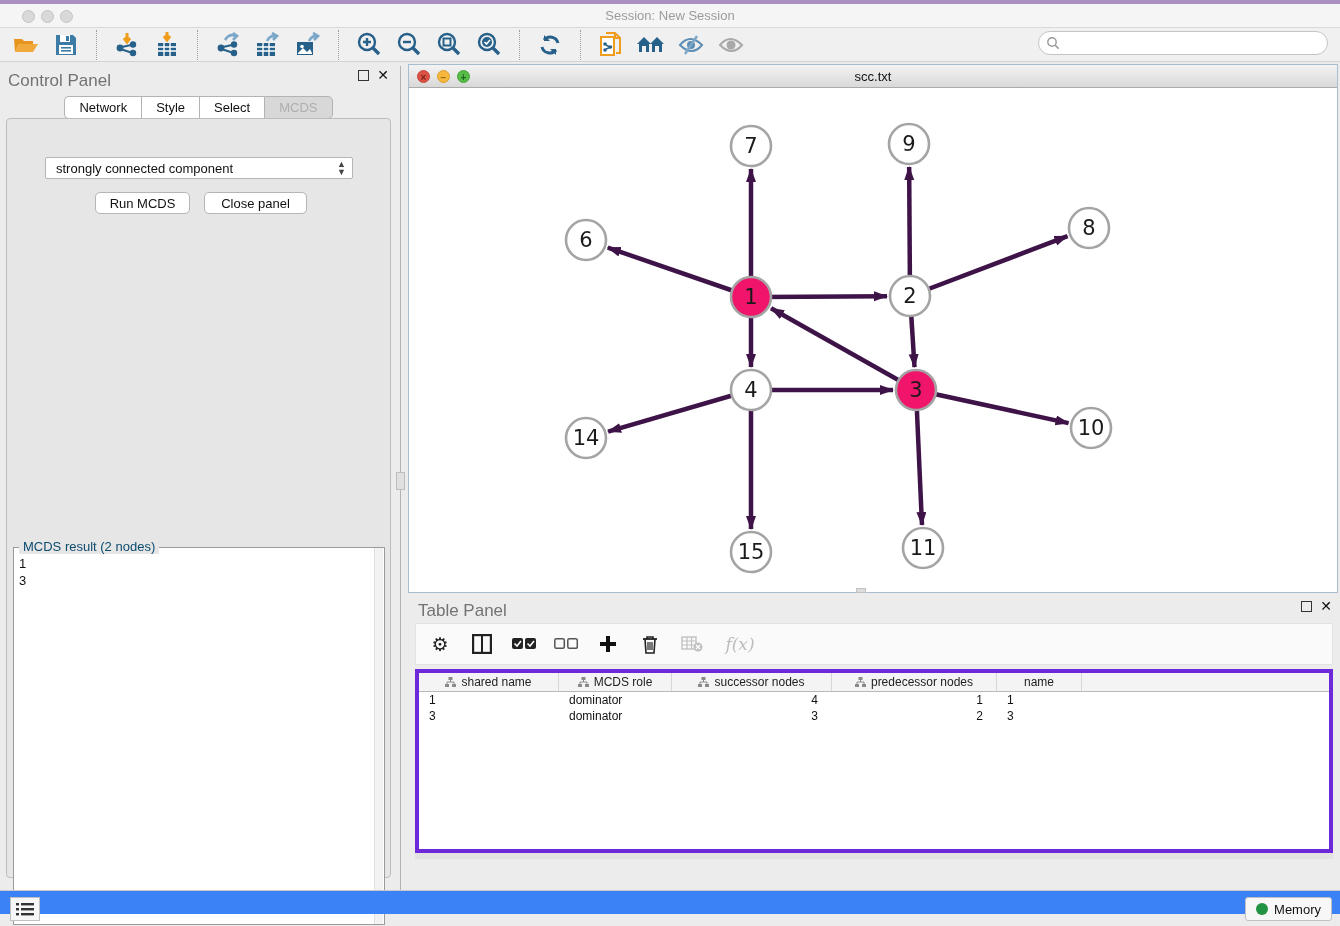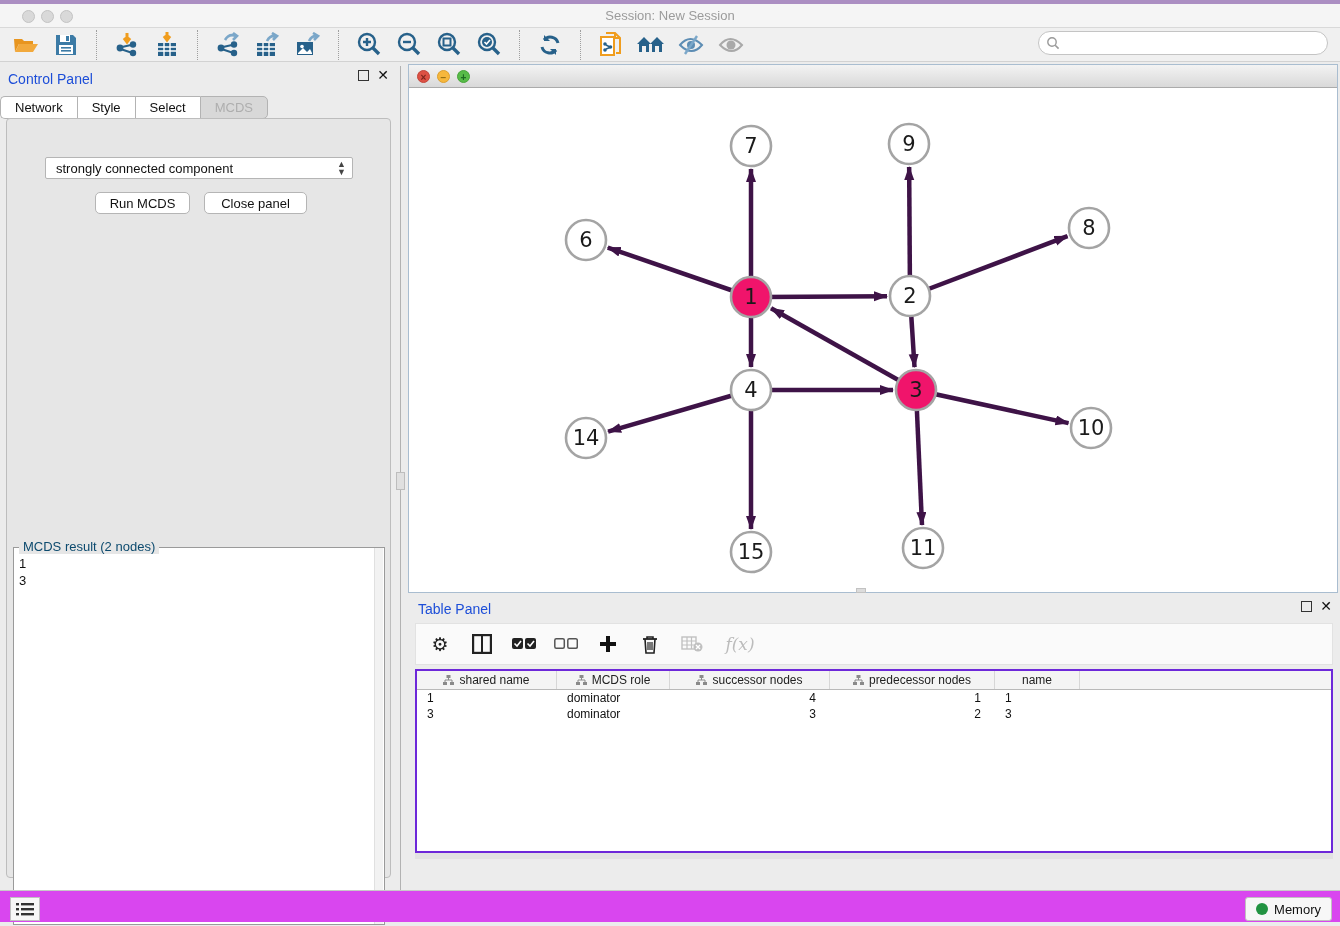--- a/index.html
+++ b/index.html
@@ -18,25 +18,25 @@
   .tb-group { display:flex; align-items:center; height:34px; padding:0 6px; }
   .tb-sep { width:1px; height:30px; border-left:1px dotted #9f9f9f; margin:0 4px; }
   .tb-btn { width:40px; height:30px; display:flex; align-items:center; justify-content:center; }
   .search-wrap { position:absolute; right:12px; top:3px; }
   .search-box { width:290px; height:24px; border:1px solid #c4c4c4; border-radius:12px; background:#fff; padding-left:26px; font-size:13px; outline:none; }
   .search-glass { position:absolute; left:8px; top:5px; }
 
   
   .control-panel { position:absolute; left:0; top:66px; width:397px; height:824px; background:#ececec; }
   .panel-head { position:absolute; left:0; top:0; width:100%; height:26px; }
-  .panel-title { position:absolute; left:8px; top:5px; font-size:14px; color:#1d4ed8; }
+  .panel-title { position:absolute; left:8px; top:5px; font-size:17px; color:#737373; }
   .panel-ctrls { position:absolute; right:8px; top:4px; display:flex; gap:8px; align-items:center; }
   .float-ico { width:11px; height:11px; border:1.5px solid #333; display:inline-block; }
   .close-ico { font-size:14px; font-weight:bold; color:#111; line-height:11px; }
-  .cp-tabs { position:absolute; left:0; top:30px; width:100%; display:flex; justify-content:flex-start; }
+  .cp-tabs { position:absolute; left:0; top:30px; width:100%; display:flex; justify-content:center; }
   .tabbtn { font-size:13px; padding:3px 14px; background:#fff; border:1px solid #b3b3b3; border-right:none; color:#111; }
   .tabbtn:first-child { border-radius:5px 0 0 5px; }
   .tabbtn:last-child { border-radius:0 5px 5px 0; border-right:1px solid #b3b3b3; }
   .tabbtn.sel { background:#d8d8d8; color:#aeaeae; }
   .cp-body { position:absolute; left:6px; top:52px; width:385px; height:760px; background:#e6e6e6; border:1px solid #bdbdbd; border-radius:4px; }
   .opt-label { position:absolute; left:0; width:100%; top:20px; text-align:center; font-size:13px; color:#111; }
   .combo { position:absolute; left:38px; top:38px; width:308px; height:22px; background:#fff; border:1px solid #b5b5b5; border-radius:2px; font-size:13px; color:#111; display:flex; align-items:center; padding-left:10px; }
   .combo-arrows { position:absolute; right:6px; top:2px; display:flex; flex-direction:column; line-height:8px; font-size:9px; color:#444; }
   .btn { position:absolute; height:22px; background:#fff; border:1px solid #b5b5b5; border-radius:5px; font-size:13px; color:#111; display:flex; align-items:center; justify-content:center; }
   .fieldset { position:absolute; left:6px; top:428px; width:372px; height:378px; border:1px solid #9a9a9a; background:#fff; }
@@ -56,31 +56,31 @@
   .net-title { position:absolute; left:0; right:0; top:4px; text-align:center; font-size:13px; color:#111; }
   .net-canvas { position:absolute; left:0; top:23px; width:928px; height:504px; background:#fff; }
   .h-grip { position:absolute; left:452px; top:524px; width:10px; height:5px; background:#dcdcdc; border:1px solid #c2c2c2; }
 
   
   .table-panel { position:absolute; left:408px; top:595px; width:932px; height:295px; background:#ececec; }
   .tp-toolbar { position:absolute; left:7px; top:28px; width:918px; height:42px; background:#fafafa; border:1px solid #e2e2e2; display:flex; align-items:center; padding-left:12px; gap:18px; }
   .tp-ico { display:flex; align-items:center; justify-content:center; width:24px; height:24px; }
   .gear-glyph { font-family:"DejaVu Sans",sans-serif; font-size:19px; color:#222; }
   .fx { font-family:"DejaVu Serif","Liberation Serif",serif; font-style:italic; font-size:17px; color:#bcbcbc; }
-  .tbl { position:absolute; left:7px; top:74px; width:918px; height:184px; background:#fff; border:2px solid #6d28d9; overflow:hidden; }
+  .tbl { position:absolute; left:7px; top:74px; width:918px; height:184px; background:#fff; border:4px solid #6d28d9; overflow:hidden; }
   .tbl-head { display:flex; height:19px; background:#f4f4f4; border-bottom:1px solid #b9b9b9; }
   .th { display:flex; align-items:center; justify-content:center; gap:5px; font-size:12px; color:#222; border-right:1px solid #d7d7d7; position:relative; }
   .tr { display:flex; height:16px; font-size:12px; color:#111; }
   .td { padding:1px 6px 0 10px; overflow:hidden; white-space:nowrap; }
   .td.num { text-align:right; padding-right:14px; }
   .tbl-bottom-strip { position:absolute; left:7px; top:258px; width:918px; height:6px; background:#e2e2e2; }
   .tp-tabs { position:absolute; left:0; width:100%; top:268px; display:flex; justify-content:center; }
 
   
-  .statusbar { position:absolute; left:0; top:890px; width:1340px; height:32px; background:#d946ef; border-top:1px solid #c8c8c8; }
+  .statusbar { position:absolute; left:0; top:890px; width:1340px; height:24px; background:#3b82f6; border-top:1px solid #c8c8c8; }
   .sb-left-btn { position:absolute; left:10px; top:6px; width:30px; height:24px; background:#f7f7f7; border:1px solid #c0c0c0; display:flex; align-items:center; justify-content:center; }
   .mem-btn { position:absolute; right:8px; top:6px; height:24px; padding:0 10px; background:#f7f7f7; border:1px solid #c0c0c0; border-radius:3px; display:flex; align-items:center; gap:6px; font-size:13px; color:#111; }
   .mem-dot { width:12px; height:12px; border-radius:50%; background:#229342; }
 
   svg { display:block; }
 </style>
 </head>
 <body>
 
 <div class="app">
@@ -311,20 +311,21 @@
     </div>
   </div>
   <div class="v-split"></div>
   <div class="v-grip"></div>
 
   <div class="net-frame">
     <div class="net-titlebar">
       <div class="nt-light nt-red">×</div>
       <div class="nt-light nt-yellow">−</div>
       <div class="nt-light nt-green">+</div>
+      <div class="net-title">scc.txt</div>
     </div>
     <div class="net-canvas">
       <svg id="graph-svg" width="928" height="504" viewBox="0 0 928 504">
           <defs>
             <marker id="arrow" markerUnits="userSpaceOnUse" markerWidth="16" markerHeight="12" refX="13" refY="5" orient="auto">
               <path d="M0,0 L14,5 L0,10 z" fill="#3e1347"></path>
             </marker>
           </defs>
           <line x1="342" y1="209" x2="342" y2="81" stroke="#3e1347" stroke-width="4.5" marker-end="url(#arrow)"></line>
           <line x1="342" y1="209" x2="198.73937472576472" y2="159.5099658143551" stroke="#3e1347" stroke-width="4.5" marker-end="url(#arrow)"></line>

